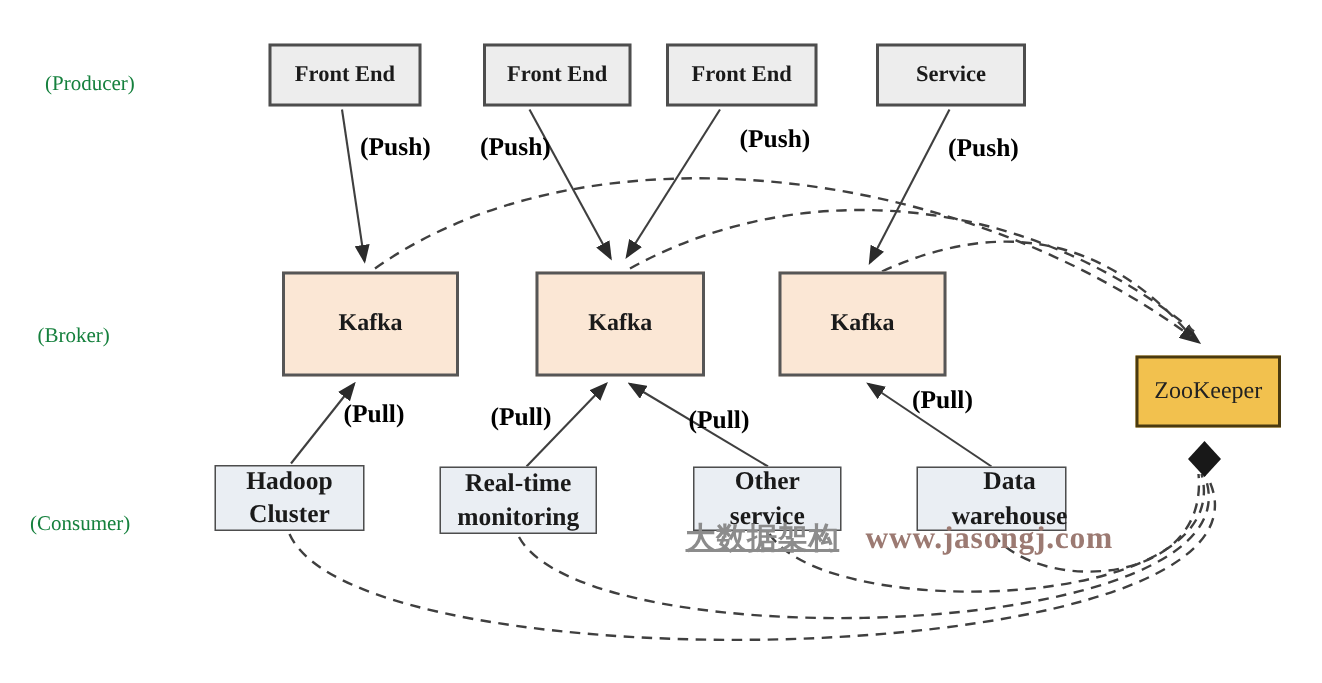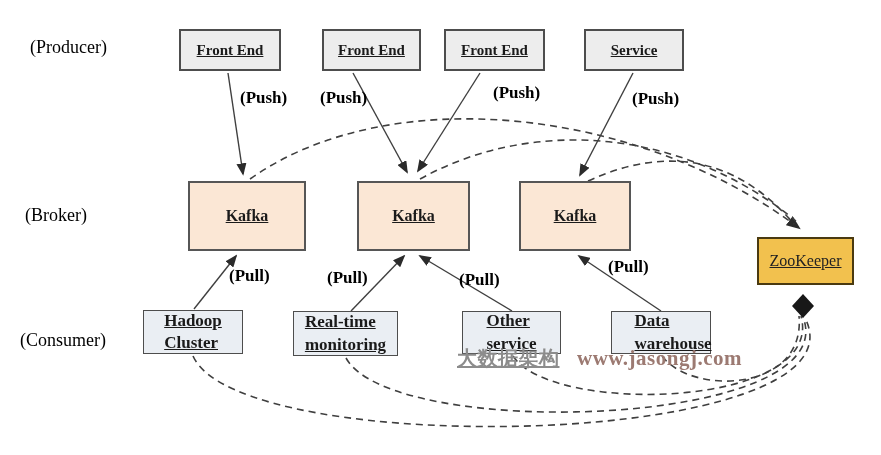--- a/index.html
+++ b/index.html
@@ -27,25 +27,24 @@
     stroke-width: 1.6;
     stroke-dasharray: 7 5;
   }
   .box {
     position: absolute;
     z-index: 2;
     box-sizing: border-box;
     display: flex;
     align-items: center;
     justify-content: center;
-    text-align: left;
+    text-align: center;
     border: 2px solid var(--color-border, #4d4d4d);
     color: #1a1a1a;
     font-weight: bold;
-    text-decoration: underline;
   }
   .box.producer {
     background: var(--color-producer_fill, #ededed);
     font-size: 15px;
   }
   .box.broker {
     background: var(--color-broker_fill, #fbe7d5);
     font-size: 16px;
     border-color: #565656;
   }
@@ -58,23 +57,24 @@
   .box.zookeeper {
     background: var(--color-zookeeper_fill, #f2c14e);
     border: 2px solid var(--color-zookeeper_border, #4a3a10);
     font-weight: normal;
     font-size: 16px;
     color: #222222;
   }
   .row-label {
     position: absolute;
     z-index: 2;
-    font-size: 18px;
-    color: #000000;
+    font-size: 14px;
+    color: #15803d;
     white-space: nowrap;
+    margin-top: 12px;
   }
   .edge-label {
     position: absolute;
     z-index: 2;
     font-size: 17px;
     font-weight: bold;
     color: #000000;
     white-space: nowrap;
   }
   #watermark {

